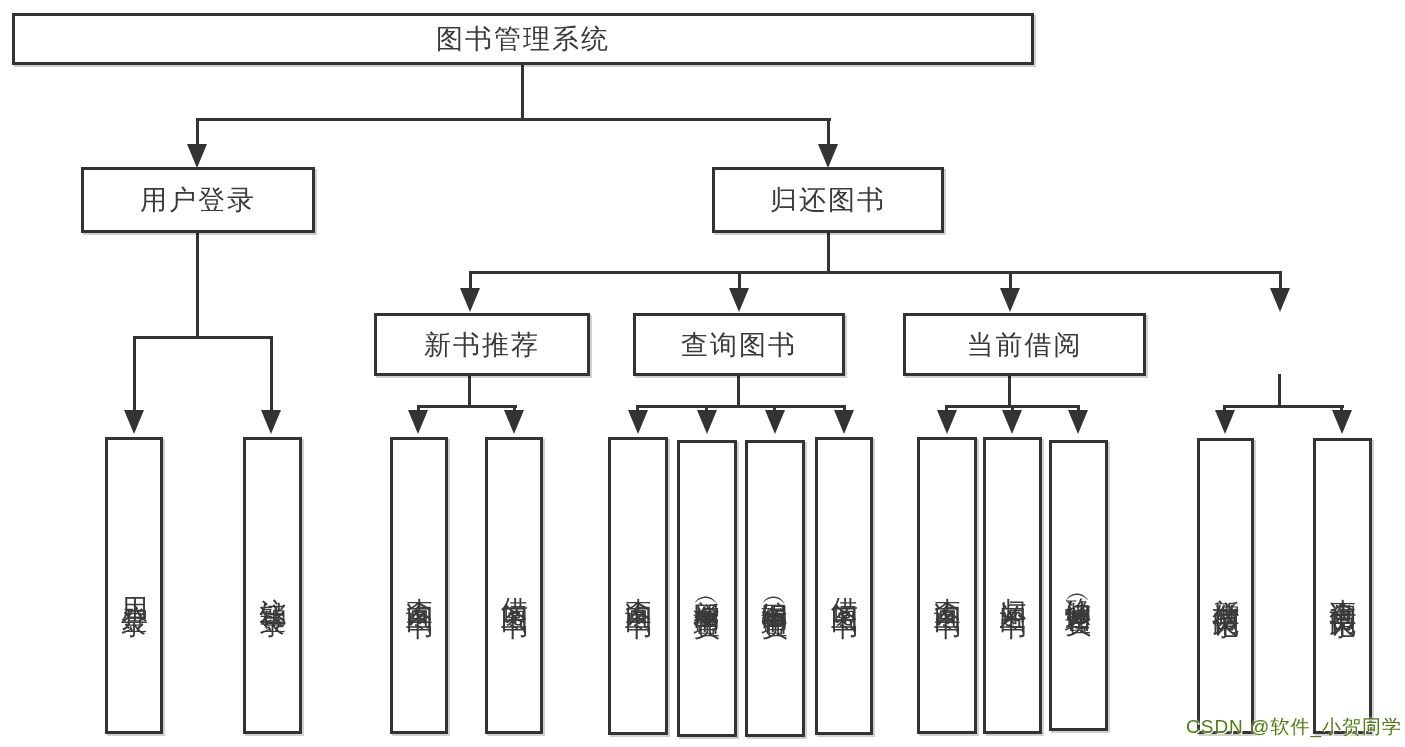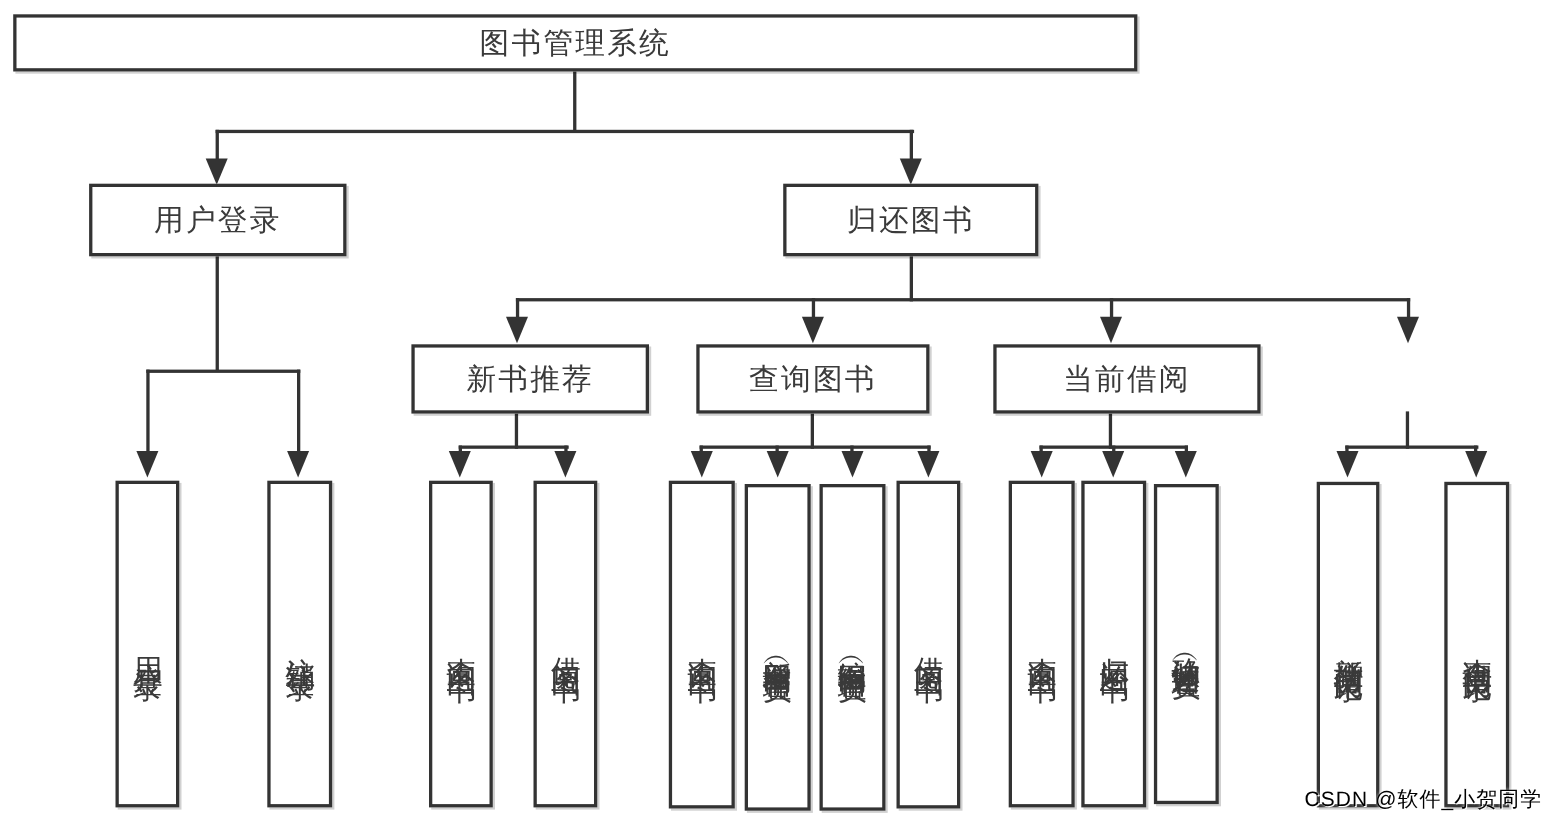--- a/index.html
+++ b/index.html
@@ -31,21 +31,21 @@
   .hline{height:3px;}
   .vline{width:3px;}
   .tri{
     position:absolute;width:0;height:0;
     border-left:10px solid transparent;
     border-right:10px solid transparent;
     border-top:24px solid #333333;
   }
   .watermark{
     position:absolute;left:1186px;top:714px;
-    font-size:19px;color:#000000;letter-spacing:1px;
+    font-size:19px;color:#4d7c0f;letter-spacing:1px;
     text-shadow:0 0 3px #ffffff,1px 1px 0 #ffffff;
     white-space:nowrap;
   }
 </style>
 </head>
 <body>
 
 <div id="canvas">
 
   <div class="vline" style="left:521px;top:63px;height:57px;"></div>

